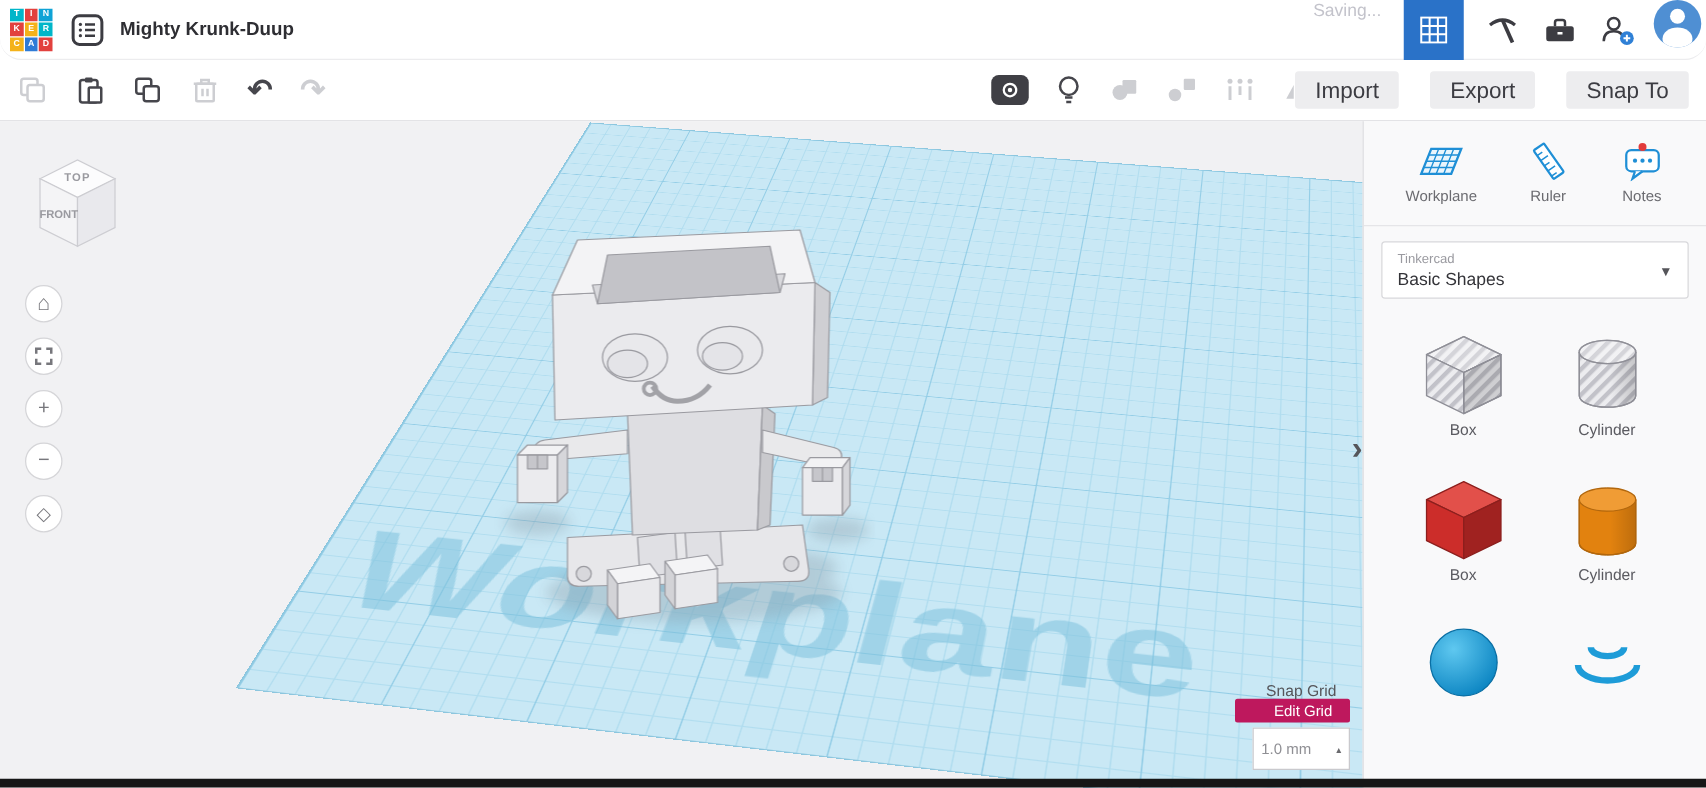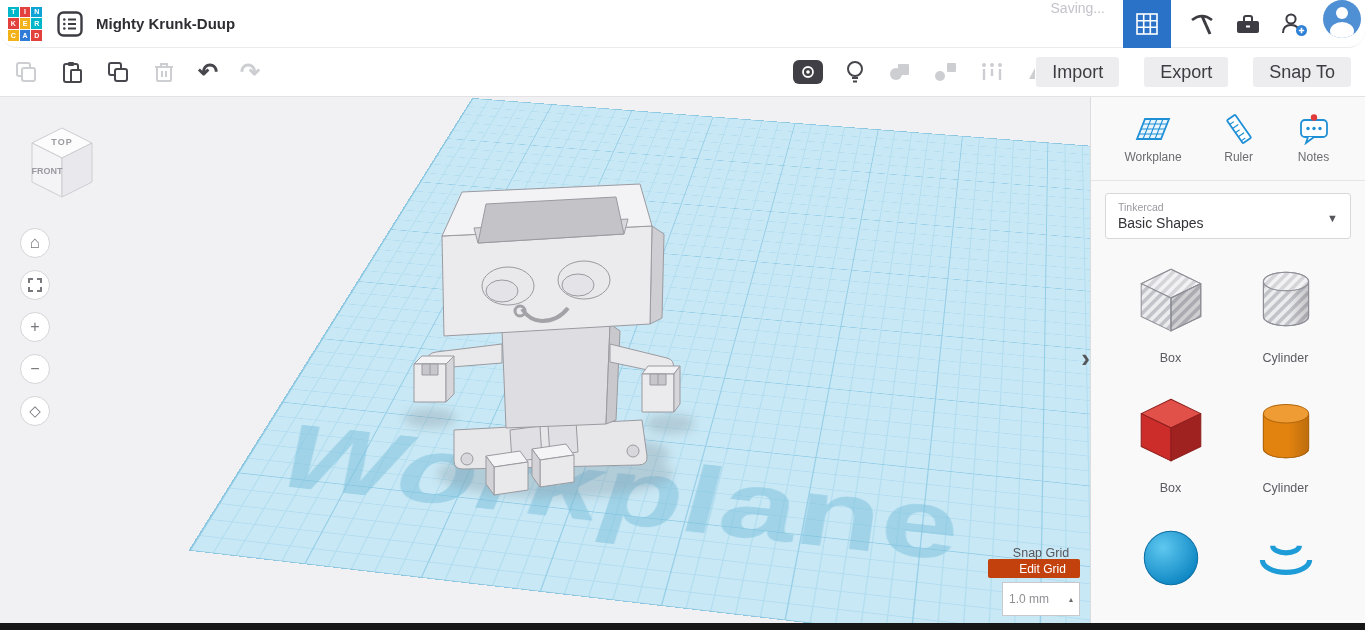--- a/index.html
+++ b/index.html
@@ -69,21 +69,21 @@
   .robot { position:absolute; left:370px; top:71px; }
   .viewcube { position:absolute; left:18px; top:16px; cursor:pointer; }
   .nav-col { position:absolute; left:20px; top:131px; display:flex; flex-direction:column;
     gap:12px; }
   .nav-btn { width:30px; height:30px; border-radius:50%; background:#fff;
     border:1px solid #d5d5d8; color:#77777c; display:flex; align-items:center;
     justify-content:center; font-size:16px; cursor:pointer; }
   .collapse { position:absolute; right:0px; top:248px; font-size:26px; font-weight:bold;
     color:#55555a; cursor:pointer; line-height:1; }
   .edit-grid { position:absolute; right:10px; bottom:52px; width:92px; height:19px;
-    background:#c2410c; color:#fff; font-size:12px; border:none; border-radius:2px;
+    background:#be185d; color:#fff; font-size:12px; border:none; border-radius:2px;
     font-family:"Liberation Sans",sans-serif; cursor:pointer;padding-left:17px; }
   .snap-row { position:absolute; right:10px; bottom:14px; display:flex; align-items:center;
     gap:22px;flex-direction:column; }
   .snap-label { font-size:12.5px; color:#55555a; }
   .snap-select { width:78px; height:21px; background:#fff; border:1px solid #c9c9cd;
     display:flex; align-items:center; justify-content:space-between; padding:16px 6px;
     cursor:pointer; }
   .snap-select .val { font-size:12px; color:#8f8f94; }
   .snap-select .caret { font-size:8px; color:#6a6a6e; }
 
@@ -95,21 +95,21 @@
   .p-tool { display:flex; flex-direction:column; align-items:center; gap:5px; cursor:pointer; }
   .p-tool .lbl { font-size:12px; color:#6b6b70; }
   .p-dropdown { margin:12px 14px 4px 14px; background:#fff; border:1px solid #d8d8db;
     border-radius:3px; padding:7px 12px; position:relative; cursor:pointer; }
   .p-dropdown .cat { font-size:10.5px; color:#9a9aa0; }
   .p-dropdown .val { font-size:14px; color:#333338; margin-top:2px; }
   .p-dropdown .caret { position:absolute; right:12px; top:18px; font-size:11px; color:#55555a; }
   .shape-grid { display:grid; grid-template-columns:1fr 1fr; justify-items:center;
     row-gap:24px; padding:16px 22px 0 22px; }
   .shape { display:flex; flex-direction:column; align-items:center; cursor:pointer; }
-  .shape .lbl { font-size:12.5px; color:#5a5a60; margin-top:16px; }
+  .shape .lbl { font-size:12.5px; color:#5a5a60; margin-top:2px; }
 
   .bottom-bar { position:absolute; left:0; bottom:0; width:1365px; height:7px;
     background:#161616; z-index:40; }
 </style>
 </head>
 <body>
 
 <svg width="0" height="0" style="position:absolute">
   <defs>
     <pattern id="hatch" width="7" height="7" patternUnits="userSpaceOnUse" patternTransform="rotate(45)">

